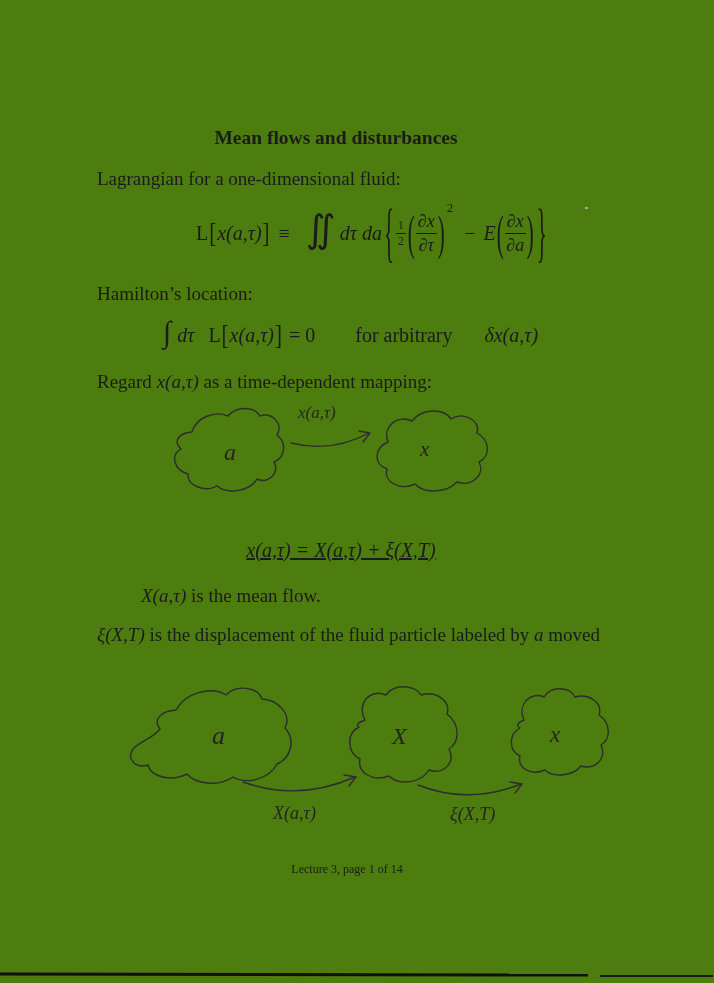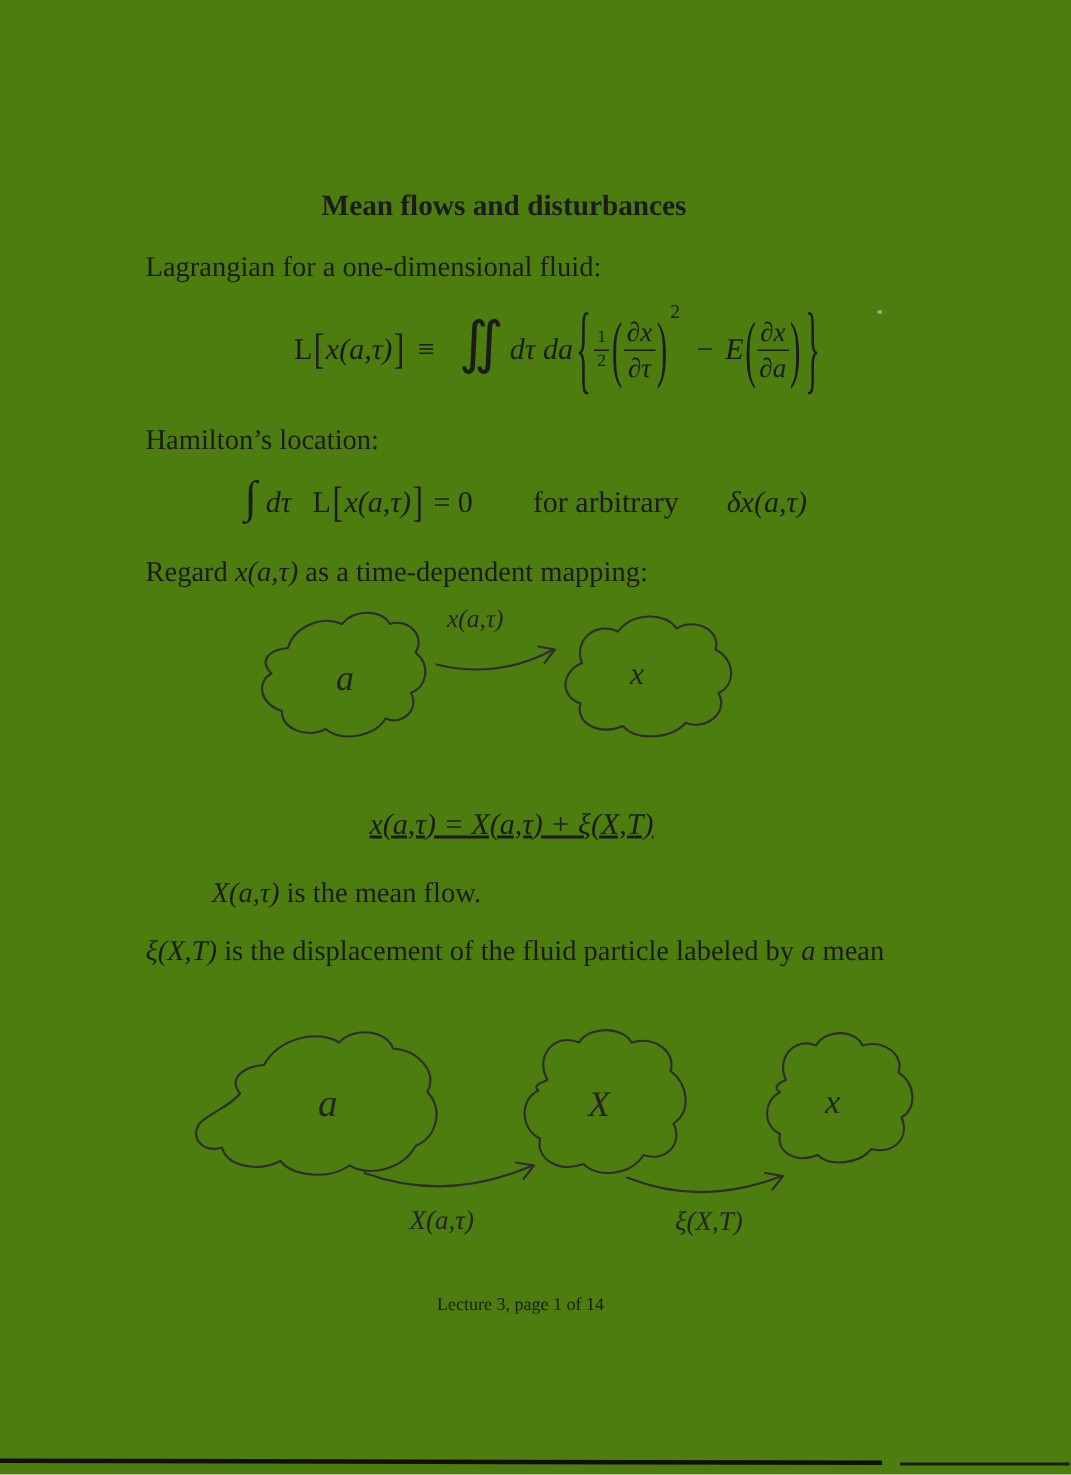--- a/index.html
+++ b/index.html
@@ -114,21 +114,21 @@
     <text class="hw" x="138" y="20" font-size="17">x(a,τ)</text>
     <path class="ink" d="M 228,44 C 222,28 238,16 252,23 C 262,10 284,10 291,21 C 304,13 321,23 317,35 C 330,42 331,58 319,64 C 326,77 311,89 297,84 C 287,95 264,96 255,86 C 240,93 223,84 227,71 C 213,66 214,50 228,44 Z"></path>
     <text class="hw" x="260" y="58" font-size="21">x</text>
   </svg>
 
 
   <div class="formula it" id="f3">x(a,τ) = X(a,τ) + ξ(X,T)</div>
 
   <p class="line" style="top:585px;left:97px;margin-left:44px;"><span class="it">X(a,τ)</span><span> is the mean flow.</span></p>
 
-  <p class="line" style="top:624px;left:97px;"><span class="it">ξ(X,T)</span><span> is the displacement of the fluid particle labeled by </span><span class="it">a</span><span> mean</span></p>
+  <p class="line" style="top:624px;left:97px;"><span class="it">ξ(X,T)</span><span> is the displacement of the fluid particle labeled by </span><span class="it">a</span><span> moved</span></p>
 
 
   <svg class="sketch" style="top:678px;left:100px;" width="540" height="155" viewBox="0 0 540 155">
     <path class="ink" d="M 76,32 C 86,14 112,8 126,17 C 136,6 158,9 162,21 C 178,22 192,36 185,50 C 196,62 191,80 177,86 C 169,101 147,107 133,99 C 119,109 95,106 87,96 C 71,104 51,99 48,87 C 36,91 26,81 33,71 C 41,63 53,60 60,51 C 52,41 62,33 76,32 Z"></path>
     <text class="hw" x="112" y="66" font-size="26">a</text>
     <path class="ink" d="M 143,104 Q 198,124 255,99"></path>
     <path class="ink" d="M 244,97 L 256,99 L 249,108"></path>
     <text class="hw" x="173" y="141" font-size="18">X(a,τ)</text>
     <path class="ink" d="M 265,42 C 256,26 270,10 286,17 C 294,5 316,7 321,17 C 337,12 351,24 347,36 C 359,45 361,63 349,71 C 356,85 343,97 329,92 C 321,105 299,108 289,98 C 273,104 257,95 260,81 C 247,75 246,55 259,49 C 255,46 260,44 265,42 Z"></path>
     <text class="hw" x="292" y="66" font-size="24">X</text>

